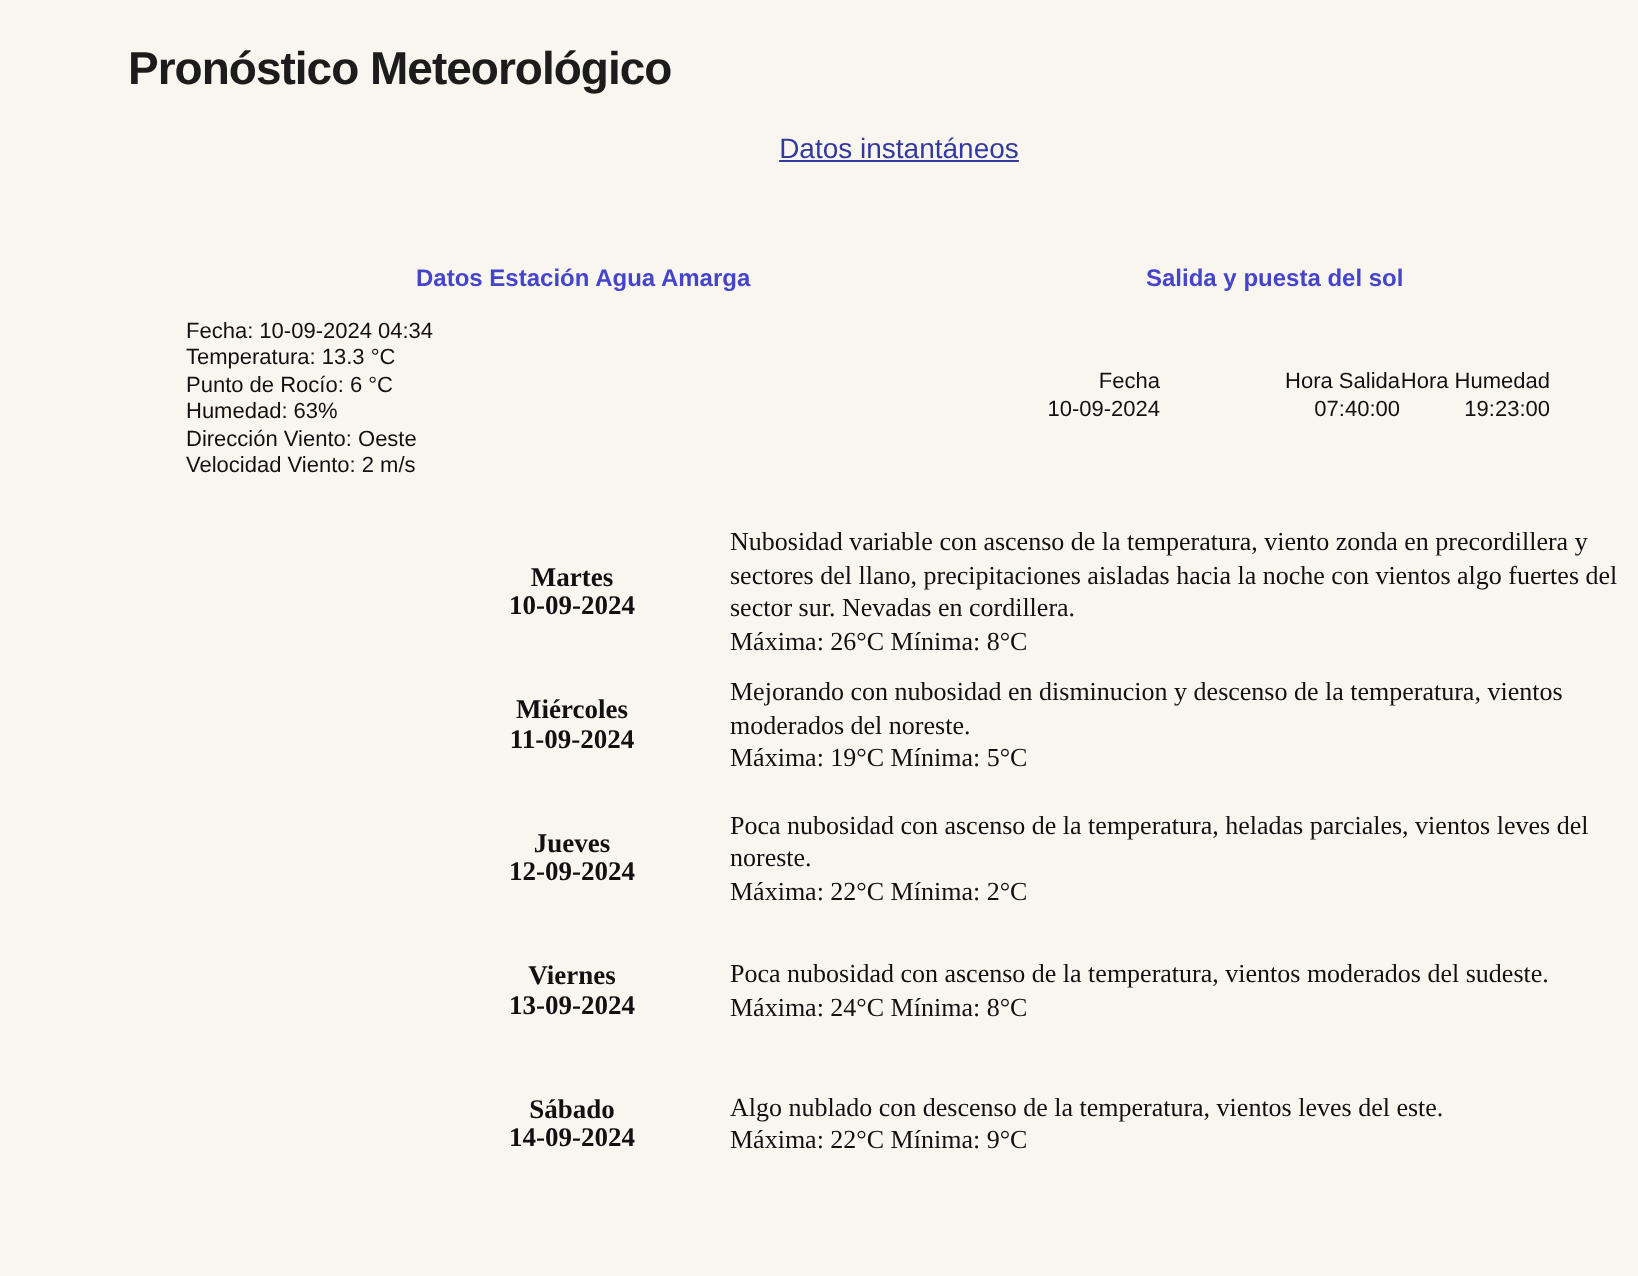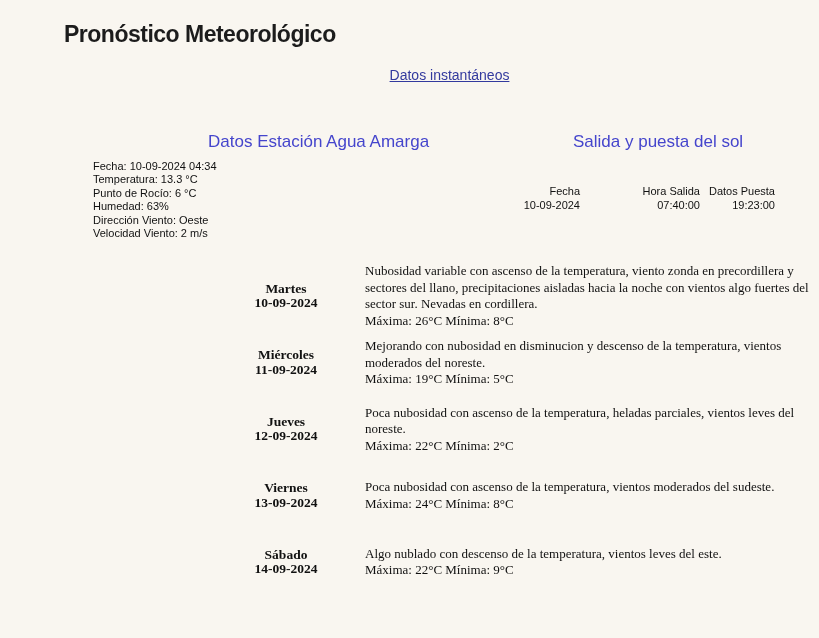--- a/index.html
+++ b/index.html
@@ -38,23 +38,24 @@
   }
   .instant-link {
     color: var(--link);
     font-size: 14px;
     text-decoration: underline;
     cursor: pointer;
   }
   .section-header {
     position: absolute;
     top: 132px;
-    font-size: 17px;
+    font-size: 12px;
     color: var(--hblue);
     white-space: nowrap;
+    font-weight: bold;
   }
   .station-header { left: 208px; }
   .sun-header { left: 573px; }
   .station-data {
     position: absolute;
     left: 93px;
     top: 160px;
     font-size: 11px;
     line-height: 13.4px;
     color: #111;
@@ -124,21 +125,21 @@
 <div class="sun-table">
   <div class="sun-col sun-col-1">
     <div>Fecha</div>
     <div>10-09-2024</div>
   </div>
   <div class="sun-col sun-col-2">
     <div>Hora Salida</div>
     <div>07:40:00</div>
   </div>
   <div class="sun-col sun-col-3">
-    <div>Datos Puesta</div>
+    <div>Hora Humedad</div>
     <div>19:23:00</div>
   </div>
 </div>
 
 <div class="forecast">
 
   <div class="f-row">
     <div class="f-day">
       <div>Martes</div>
       <div>10-09-2024</div>

